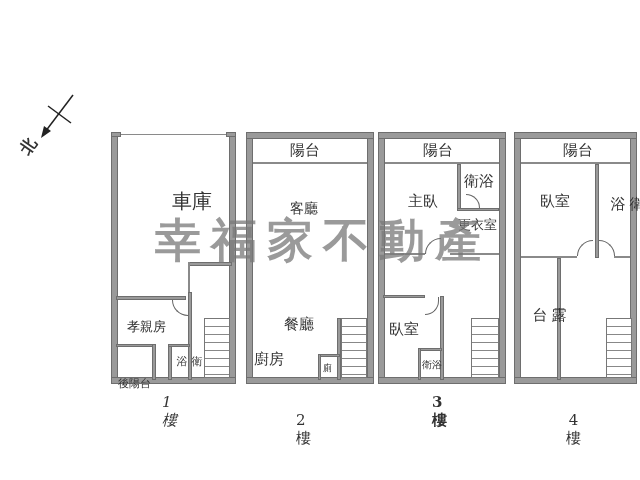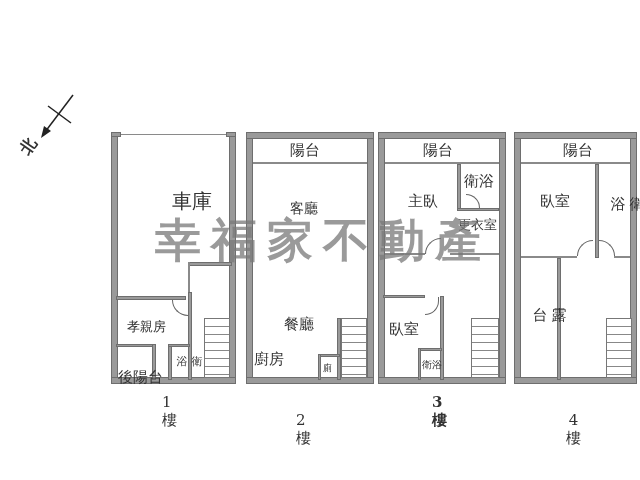--- a/index.html
+++ b/index.html
@@ -42,23 +42,23 @@
   <div class="wall" style="left:116px;top:296px;width:70px;height:4px;"></div>
   <div class="wall" style="left:188px;top:292px;width:4px;height:88px;"></div>
   <div class="door" style="left:172px;top:300px;width:16px;height:16px;border-radius:0 0 0 16px;border-right:none;border-top:none;"></div>
   <div class="wall" style="left:116px;top:344px;width:38px;height:3px;"></div>
   <div class="wall" style="left:152px;top:344px;width:4px;height:36px;"></div>
   <div class="wall" style="left:168px;top:344px;width:4px;height:36px;"></div>
   <div class="wall" style="left:168px;top:344px;width:22px;height:3px;"></div>
   <div class="stairs" style="left:204px;top:318px;width:26px;height:60px;"></div>
   <span class="label" style="left:172px;top:188px;font-size:20px;">車庫</span>
   <span class="label" style="left:127px;top:318px;font-size:13px;">孝親房</span>
-  <span class="label" style="left:118px;top:368px;font-size:15px;text-align:right;">後陽台</span>
+  <span class="label" style="left:118px;top:376px;font-size:11px;text-align:right;">後陽台</span>
   <span class="vlabel" style="left:173px;top:347px;font-size:11px;">衛浴</span>
-  <span class="floor-caption" style="left:162px;top:393px;">1樓</span>
+  <span class="floor-caption" style="left:162px;top:393px;font-style:italic;">1樓</span>
 </div>
 
 <div class="abs" style="left:0;top:0;">
   <div class="wall" style="left:246px;top:132px;width:7px;height:252px;"></div>
   <div class="wall" style="left:367px;top:132px;width:7px;height:252px;"></div>
   <div class="wall" style="left:246px;top:132px;width:128px;height:7px;"></div>
   <div class="wall" style="left:246px;top:377px;width:128px;height:7px;"></div>
   <div class="thin" style="left:253px;top:162px;width:114px;height:2px;"></div>
   <div class="wall" style="left:337px;top:318px;width:4px;height:62px;"></div>
   <div class="stairs" style="left:341px;top:318px;width:26px;height:60px;"></div>

